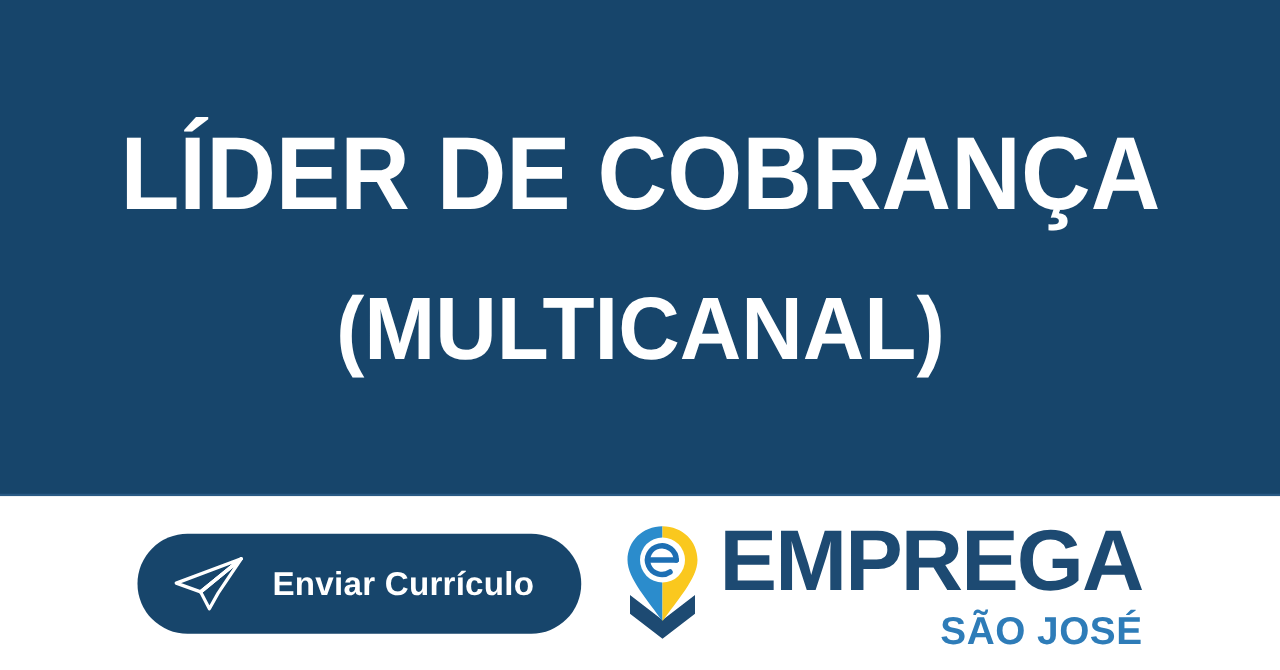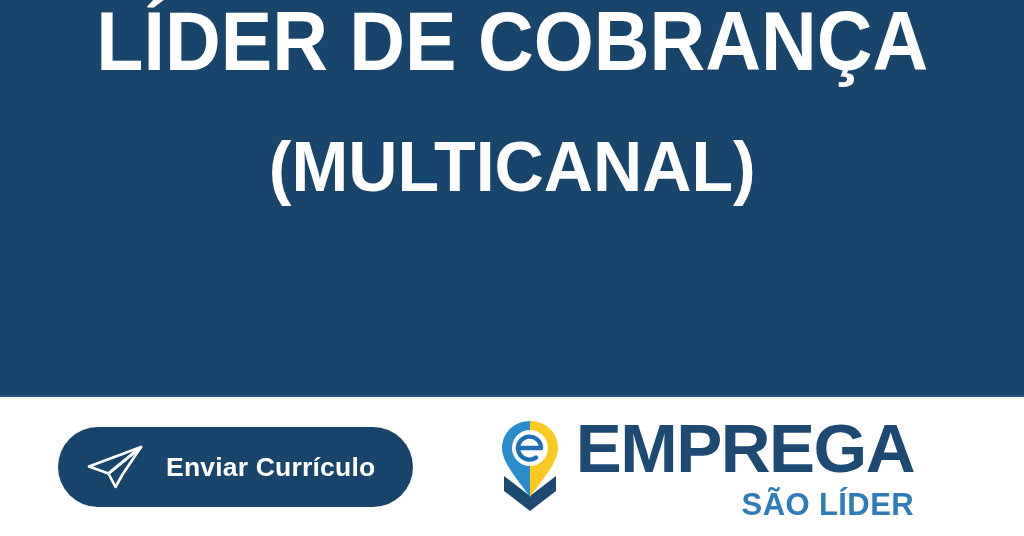--- a/index.html
+++ b/index.html
@@ -27,21 +27,21 @@
   
   .hero {
     position: relative;
     width: 100%;
     height: 397px;
     background: #17456B;
     box-sizing: border-box;
     display: flex;
     flex-direction: column;
     align-items: center;
-    justify-content: flex-start;
+    justify-content: center;
     overflow: hidden;
   }
   .hero-divider {
     position: absolute;
     left: 0;
     bottom: 0;
     width: 100%;
     height: 2px;
     background: #2a5a84;
   }
@@ -75,21 +75,21 @@
 
   
   .footer {
     position: relative;
     flex: 1 1 auto;
     width: 100%;
     background: #ffffff;
     display: flex;
     align-items: center;
     justify-content: space-between;
-    padding: 0 22px 0 58px;
+    padding: 0 22px 0 110px;
     box-sizing: border-box;
   }
 
   
   .cta-button {
     display: inline-flex;
     align-items: center;
     gap: 22px;
     background: #17456B;
     color: #ffffff;
@@ -197,19 +197,19 @@
           <circle cx="31" cy="29" r="18" fill="#FFFFFF"></circle>
 
           <g fill="none" stroke="#1D6FB4" stroke-width="4.4" stroke-linecap="round">
             <path d="M42 29 L20.5 29"></path>
             <path d="M42 29 A11.5 11.5 0 1 0 37 38.6"></path>
           </g>
         </svg>
       </span>
       <span class="brand-words">
         <span class="brand-name">EMPREGA</span>
-        <span class="brand-sub">SÃO LÍDER</span>
+        <span class="brand-sub">SÃO JOSÉ</span>
       </span>
     </div>
 
   </footer>
 
 </div>
 
 </body></html>

